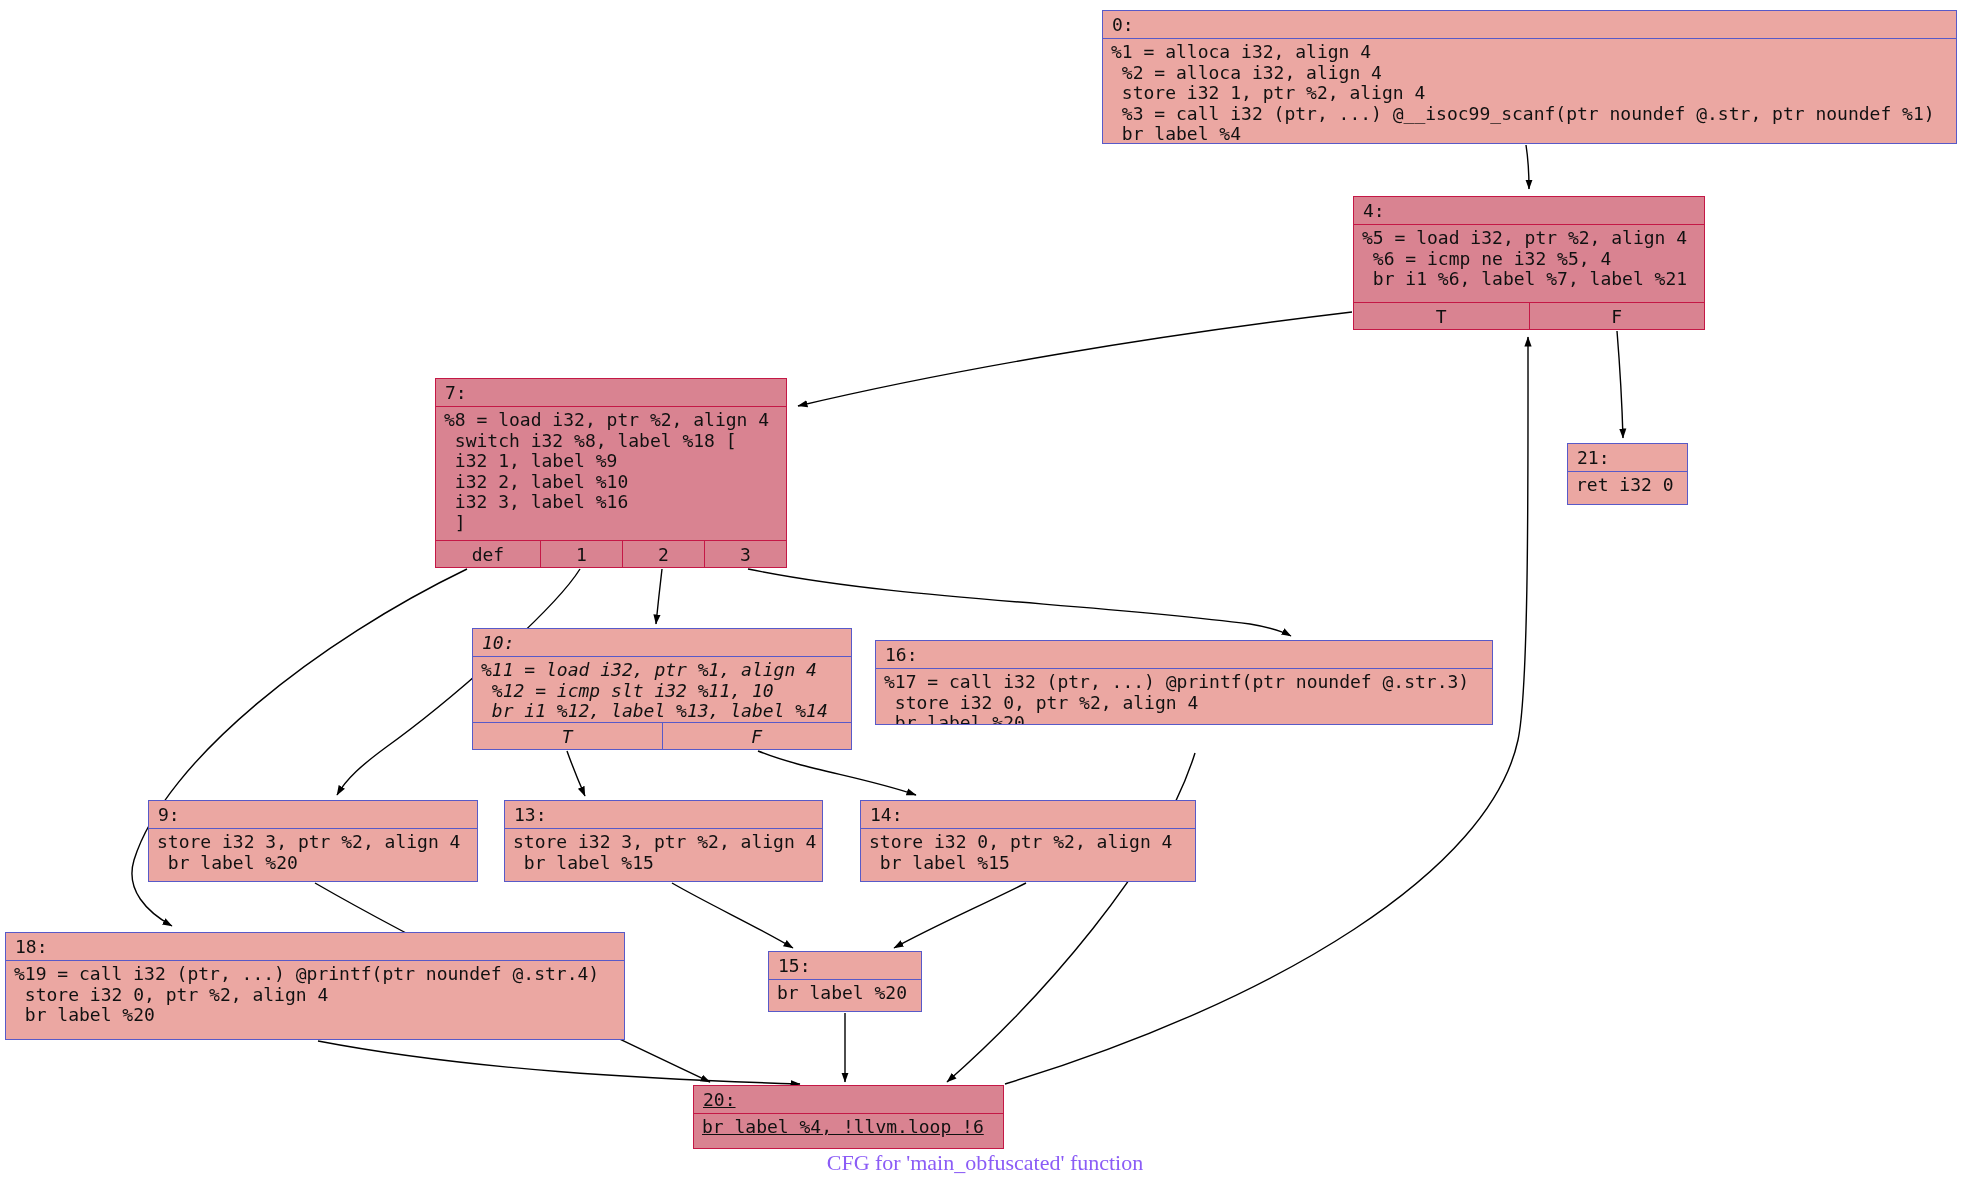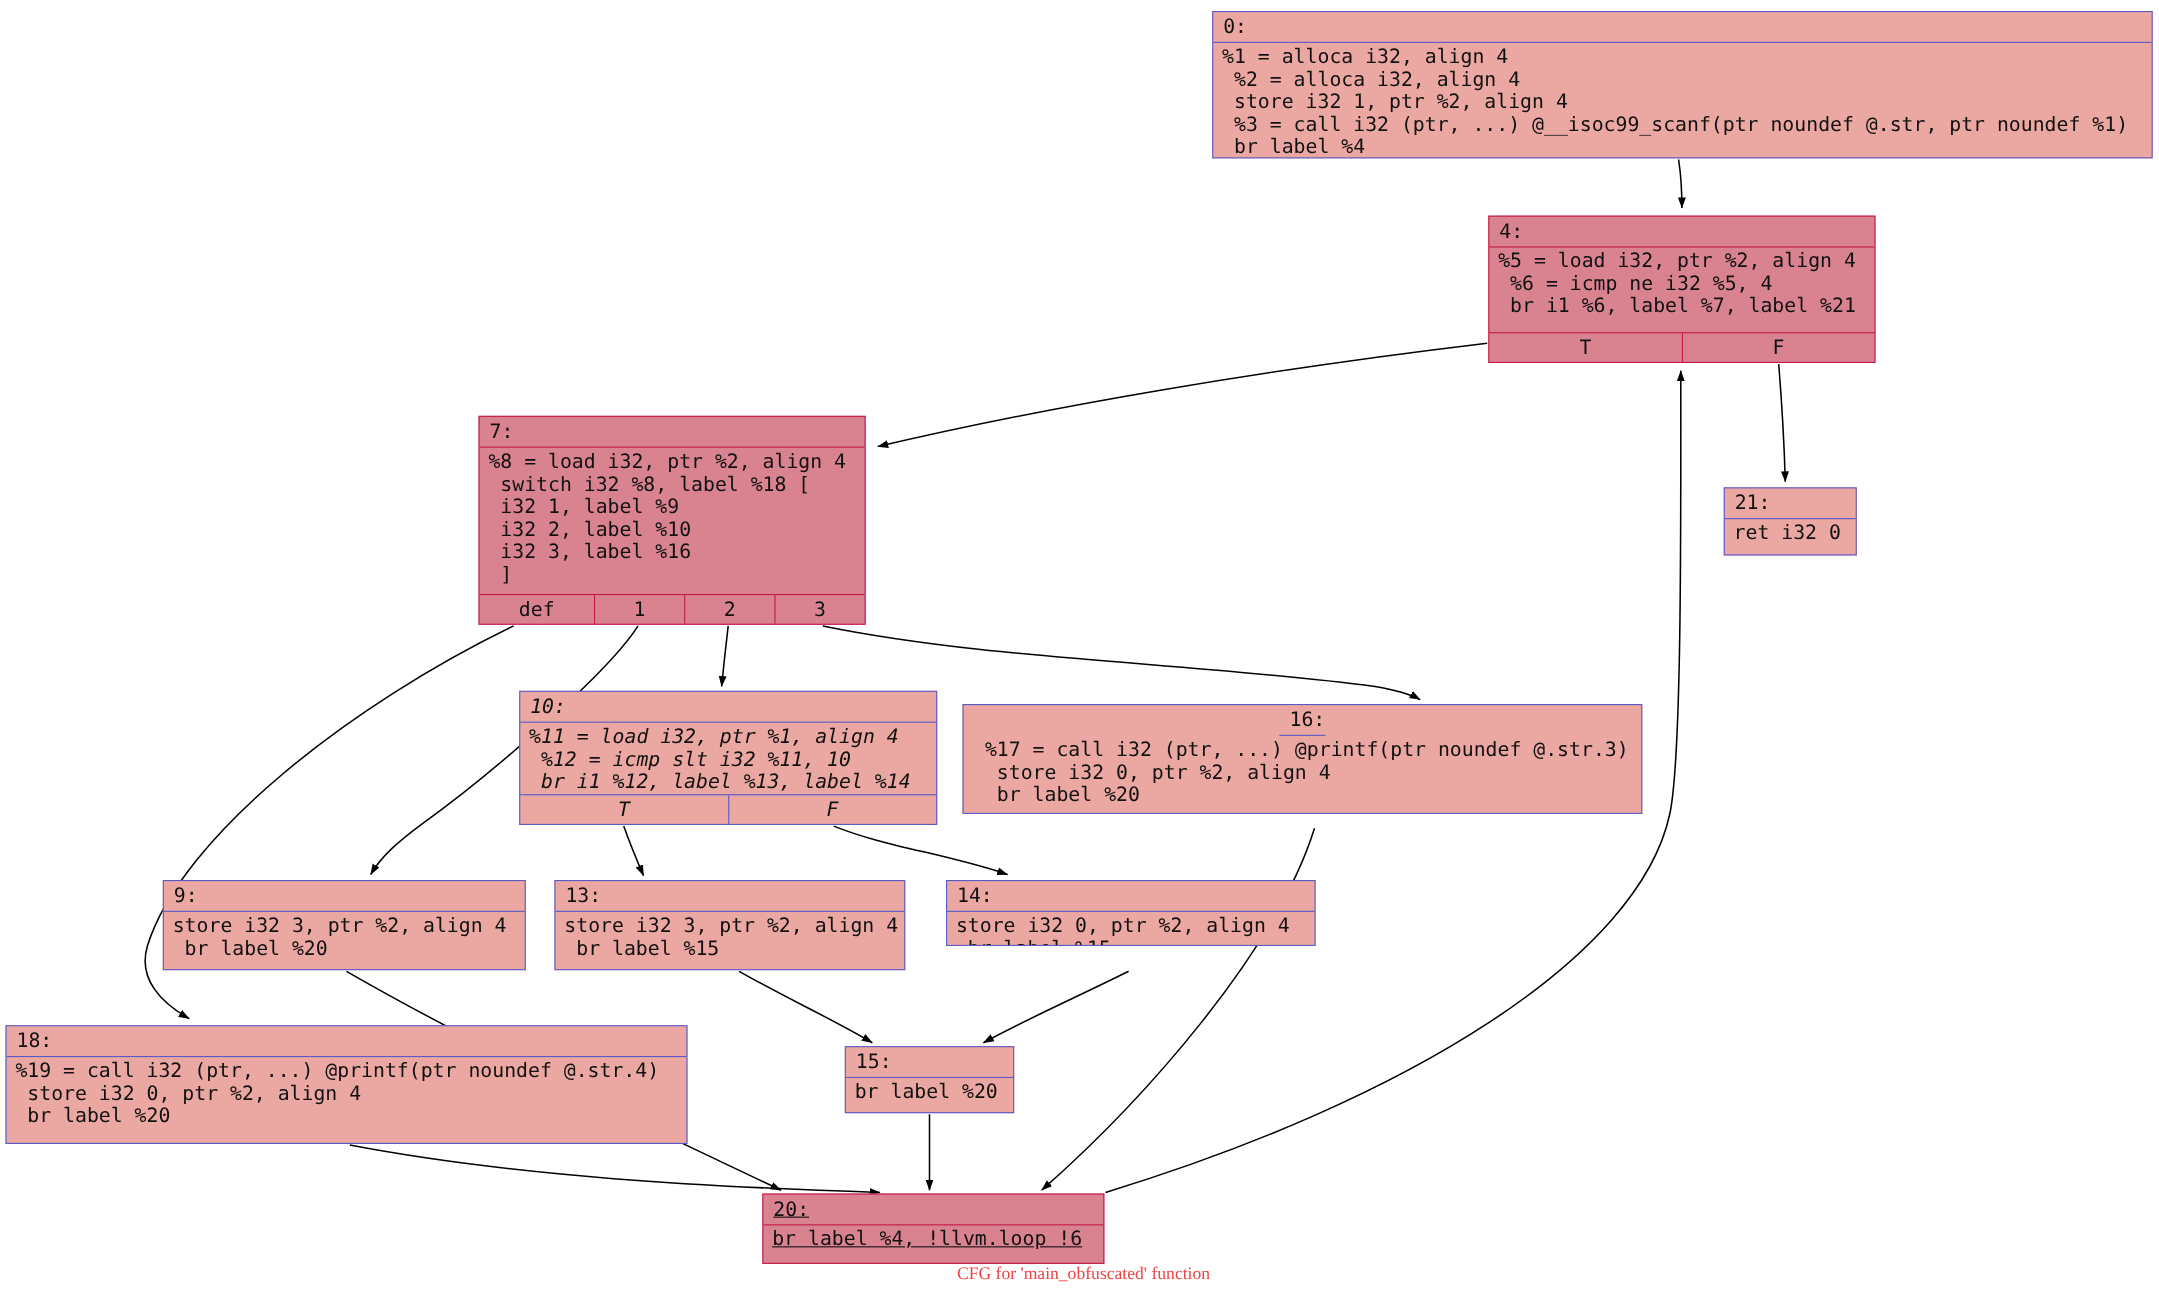--- a/index.html
+++ b/index.html
@@ -34,21 +34,21 @@
     flex:1 1 0;display:flex;align-items:center;justify-content:center;
     box-sizing:border-box;padding-top:1px;
   }
   .port + .port{border-left:1.4px solid;}
   .node.cold .port + .port{border-left-color:#585ac8;}
   .node.hot  .port + .port{border-left-color:#c41846;}
   .port.wide{flex:1.28 1 0;}
   #caption{
     position:absolute;z-index:2;left:585px;top:1150px;width:800px;
     text-align:center;font-family:"Liberation Serif","DejaVu Serif",serif;
-    font-size:16px;color:#ef4444;
+    font-size:22px;color:#8b5cf6;
   }
 </style>
 </head>
 <body>
 
 <svg id="edge-layer" width="1963" height="1180" viewBox="0 0 1963 1180">
   <defs>
     <marker id="arrow" markerWidth="11" markerHeight="9" refX="9.5" refY="4" orient="auto" markerUnits="userSpaceOnUse">
       <path d="M0,0.4 L10,4 L0,7.6 z" fill="#000"></path>
     </marker>
@@ -128,21 +128,21 @@
     <div class="ln">%11 = load i32, ptr %1, align 4</div>
     <div class="ln"> %12 = icmp slt i32 %11, 10</div>
     <div class="ln"> br i1 %12, label %13, label %14</div>
   </div>
   <div class="ports">
     <div class="port">T</div>
     <div class="port">F</div>
   </div>
 </div>
 
-<div class="node cold" style="left:875px;top:640px;width:618px;height:100px;align-items:center;">
+<div class="node cold" style="left:875px;top:640px;width:618px;height:85px;">
   <div class="title">16:</div>
   <div class="body">
     <div class="ln">%17 = call i32 (ptr, ...) @printf(ptr noundef @.str.3)</div>
     <div class="ln"> store i32 0, ptr %2, align 4</div>
     <div class="ln"> br label %20</div>
   </div>
 </div>
 
 <div class="node cold" style="left:148px;top:800px;width:330px;height:82px;">
   <div class="title">9:</div>
@@ -153,21 +153,21 @@
 </div>
 
 <div class="node cold" style="left:504px;top:800px;width:319px;height:82px;">
   <div class="title">13:</div>
   <div class="body">
     <div class="ln">store i32 3, ptr %2, align 4</div>
     <div class="ln"> br label %15</div>
   </div>
 </div>
 
-<div class="node cold" style="left:860px;top:800px;width:336px;height:60px;">
+<div class="node cold" style="left:860px;top:800px;width:336px;height:82px;">
   <div class="title">14:</div>
   <div class="body">
     <div class="ln">store i32 0, ptr %2, align 4</div>
     <div class="ln"> br label %15</div>
   </div>
 </div>
 
 <div class="node cold" style="left:5px;top:932px;width:620px;height:108px;">
   <div class="title">18:</div>
   <div class="body">

